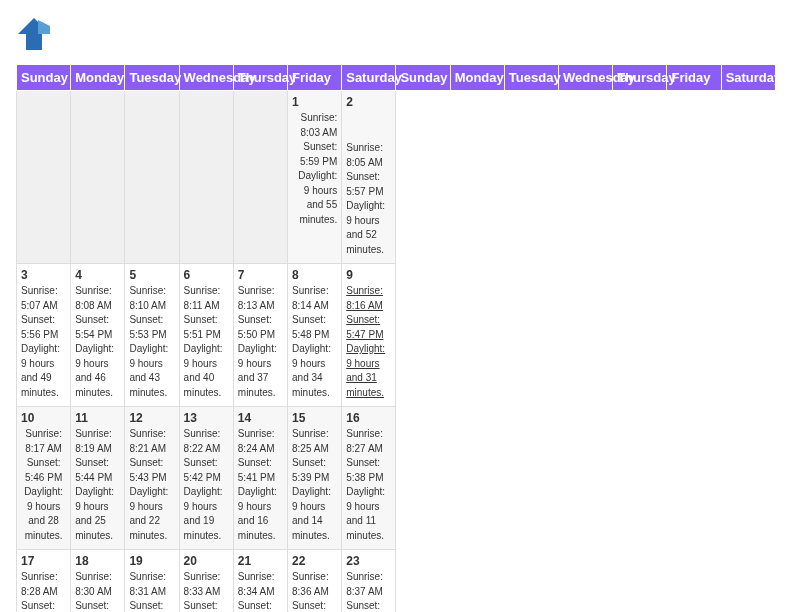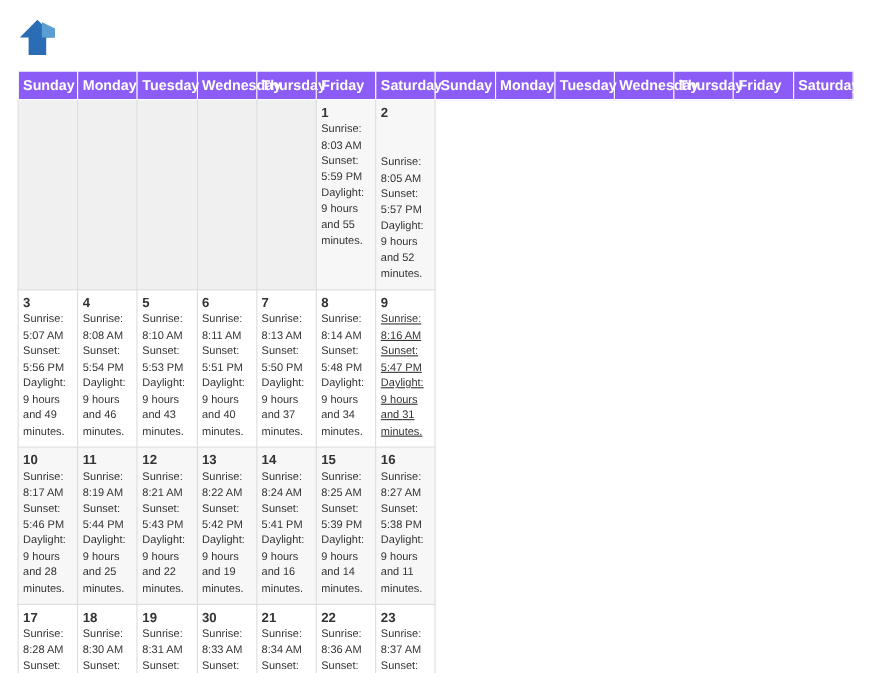--- a/index.html
+++ b/index.html
@@ -134,21 +134,21 @@
   </thead>
   <tbody id="calendar-body">
   <tr>
         <td class="empty-cell"></td>
         <td class="empty-cell"></td>
         <td class="empty-cell"></td>
         <td class="empty-cell"></td>
         <td class="empty-cell"></td>
         <td>
           <span class="day-num">1</span>
-          <div class="cell-info" style="white-space: pre-line;">Sunrise: 8:03 AM
+          <div class="cell-info" style="white-space: pre-line; text-align: right;">Sunrise: 8:03 AM
 Sunset: 5:59 PM
 Daylight: 9 hours and 55 minutes.</div>
         </td>
         <td>
           <span class="day-num">2</span>
           <div class="cell-info" style="white-space: pre-line; margin-top: 32px;">Sunrise: 8:05 AM
 Sunset: 5:57 PM
 Daylight: 9 hours and 52 minutes.</div>
         </td>
       </tr>
@@ -192,21 +192,21 @@
         <td>
           <span class="day-num">9</span>
           <div class="cell-info" style="white-space: pre-line; text-decoration: underline;">Sunrise: 8:16 AM
 Sunset: 5:47 PM
 Daylight: 9 hours and 31 minutes.</div>
         </td>
       </tr>
       <tr>
         <td>
           <span class="day-num">10</span>
-          <div class="cell-info" style="white-space: pre-line;">Sunrise: 8:17 AM
+          <div class="cell-info" style="white-space: pre-line; text-align: center;">Sunrise: 8:17 AM
 Sunset: 5:46 PM
 Daylight: 9 hours and 28 minutes.</div>
         </td>
         <td>
           <span class="day-num">11</span>
           <div class="cell-info" style="white-space: pre-line;">Sunrise: 8:19 AM
 Sunset: 5:44 PM
 Daylight: 9 hours and 25 minutes.</div>
         </td>
         <td>
@@ -253,21 +253,21 @@
 Sunset: 5:36 PM
 Daylight: 9 hours and 6 minutes.</div>
         </td>
         <td>
           <span class="day-num">19</span>
           <div class="cell-info" style="white-space: pre-line;">Sunrise: 8:31 AM
 Sunset: 5:35 PM
 Daylight: 9 hours and 3 minutes.</div>
         </td>
         <td>
-          <span class="day-num">30</span>
+          <span class="day-num">20</span>
           <div class="cell-info" style="white-space: pre-line;">Sunrise: 8:33 AM
 Sunset: 5:34 PM
 Daylight: 9 hours and 1 minute.</div>
         </td>
         <td>
           <span class="day-num">21</span>
           <div class="cell-info" style="white-space: pre-line;">Sunrise: 8:34 AM
 Sunset: 5:33 PM
 Daylight: 8 hours and 58 minutes.</div>
         </td>

